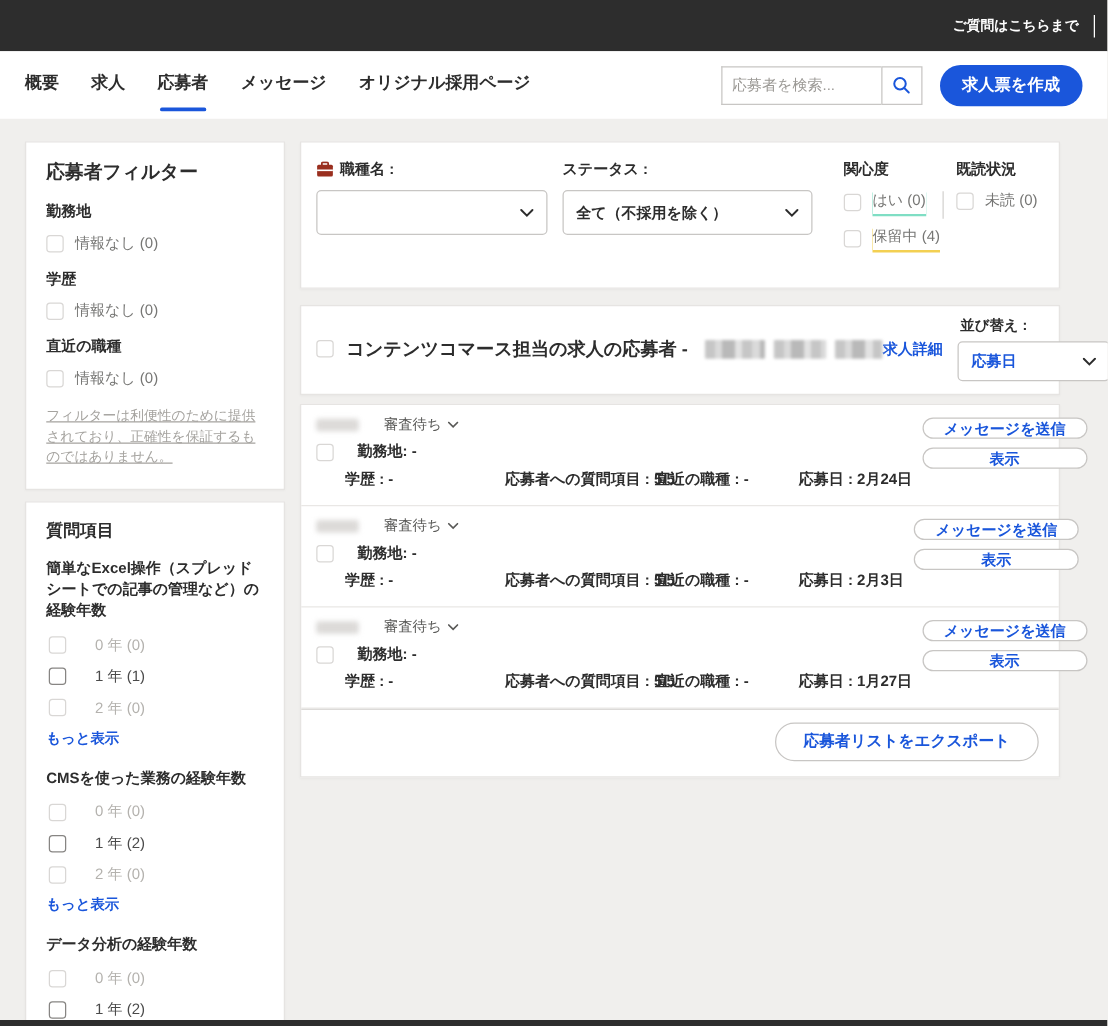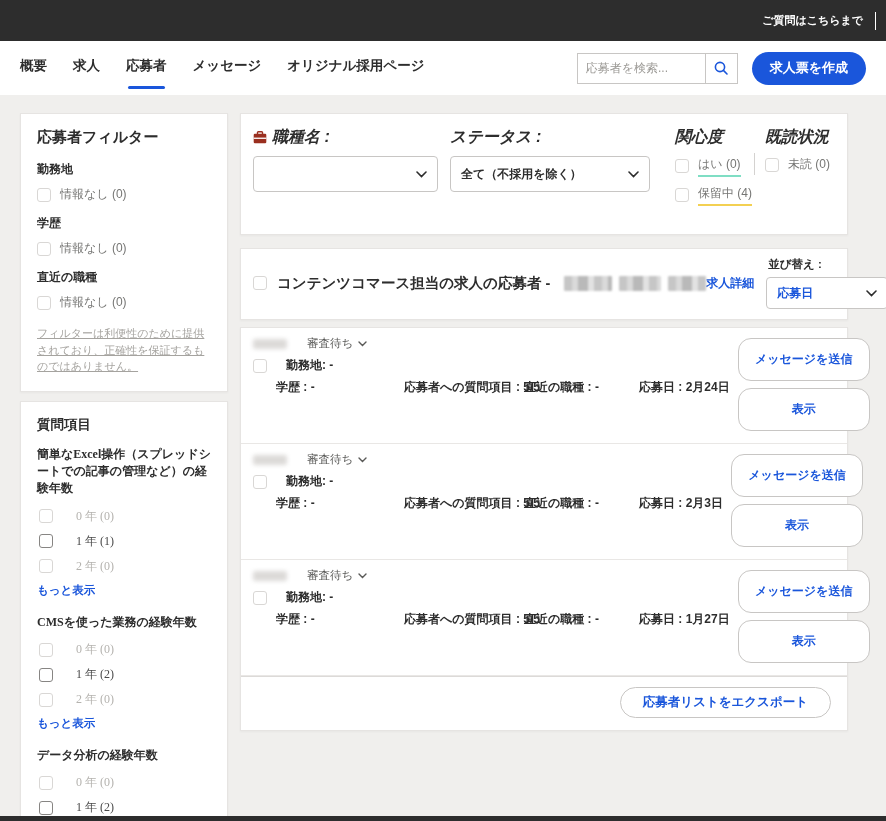--- a/index.html
+++ b/index.html
@@ -59,31 +59,31 @@
   .opt { display: flex; align-items: center; gap: 9px; margin-bottom: 8px; cursor: pointer; }
   .cb {
     width: 14px; height: 14px; border: 1px solid #878583; border-radius: 3px;
     background: #fff; flex: none; display: inline-block;
   }
   .cb.dim { border-color: #d9d7d5; }
   .opt-label { font-size: 12px; color: #767674; }
   .opt-label.dim { color: #b4b2ae; }
   .opt-label.dark { color: #4a4a4a; }
   .disclaimer { font-size: 11px; color: #a5a39f; line-height: 1.5; margin-top: 14px; text-decoration: underline; }
-  .q { margin-bottom: 10px; font-family: Liberation Serif, serif; }
+  .q { margin-bottom: 10px; }
   .q-label { font-size: 12px; font-weight: bold; line-height: 1.45; margin: 12px 0 10px 0; }
   .q .opt { padding-left: 2px; }
   .q .opt-label { margin-left: 14px; }
   .more { color: #1a56db; font-size: 11.5px; font-weight: bold; text-decoration: none; cursor: pointer; display: inline-block; margin: 0 0 4px 0; }
   
   .main { width: 608px; margin-left: 12px; flex: none; }
   
   .filter-card { padding: 13px 12px 20px 12px; display: flex; }
   .fcol { }
-  .fcol-label { font-size: 16px; font-weight: bold; margin-bottom: 8px; display: flex; align-items: center; gap: 5px; font-style: italic; }
+  .fcol-label { font-size: 12px; font-weight: bold; margin-bottom: 8px; display: flex; align-items: center; gap: 5px; }
   .select {
     border: 1px solid #c8c6c4; border-radius: 4px; height: 36px; background: #fff;
     display: flex; align-items: center; padding: 0 10px; cursor: pointer; justify-content: space-between;
   }
   .select .val { font-size: 12px; font-weight: bold; }
   .sel-job { width: 185px; margin-right: 12px; }
   .sel-status { width: 200px; margin-right: 25px; }
   .chev { flex: none; }
   .hl { display: inline-block; padding-bottom: 2px; }
   .hl.teal { box-shadow: 0 2px 0 0 #7fdec4; }
@@ -118,21 +118,21 @@
   .row-mid { display: flex; align-items: center; gap: 19px; margin-bottom: 5px; }
   .fieldlabel { font-size: 12px; font-weight: bold; color: #2d2d2d; }
   .row-fields { display: flex; padding-left: 23px; }
   .row-fields .f { font-size: 12px; font-weight: bold; white-space: nowrap; }
   .f-edu { width: 128px; }
   .f-q { width: 120px; }
   .f-recent { width: 115px; }
   .row-actions { width: 140px; flex: none; display: flex; flex-direction: column; gap: 7px; align-items: flex-end; padding-top: 2px; }
   .pill {
     border: 1px solid #c8c6c4; background: #fff; color: #1a56db; font-weight: bold;
-    font-size: 12px; border-radius: 13px; height: 43px; padding: 0 14px; cursor: pointer;
+    font-size: 12px; border-radius: 13px; height: 17px; padding: 0 14px; cursor: pointer;
     font-family: "Liberation Sans","DejaVu Sans",sans-serif; white-space: nowrap;
   }
   .pill.wide { width: 132px; }
   .exportband { border-top: 1px solid #dcdad8; padding: 10px 16px 12px 16px; display: flex; justify-content: flex-end; }
   .pill.big { height: 31px; border-radius: 16px; padding: 0 22px; font-size: 12.5px; }
   
   .footbar { position: absolute; left: 0; bottom: 0; width: 886px; height: 5px; background: #2d2d2d; }
   svg { display: block; }
 </style>
 </head>

